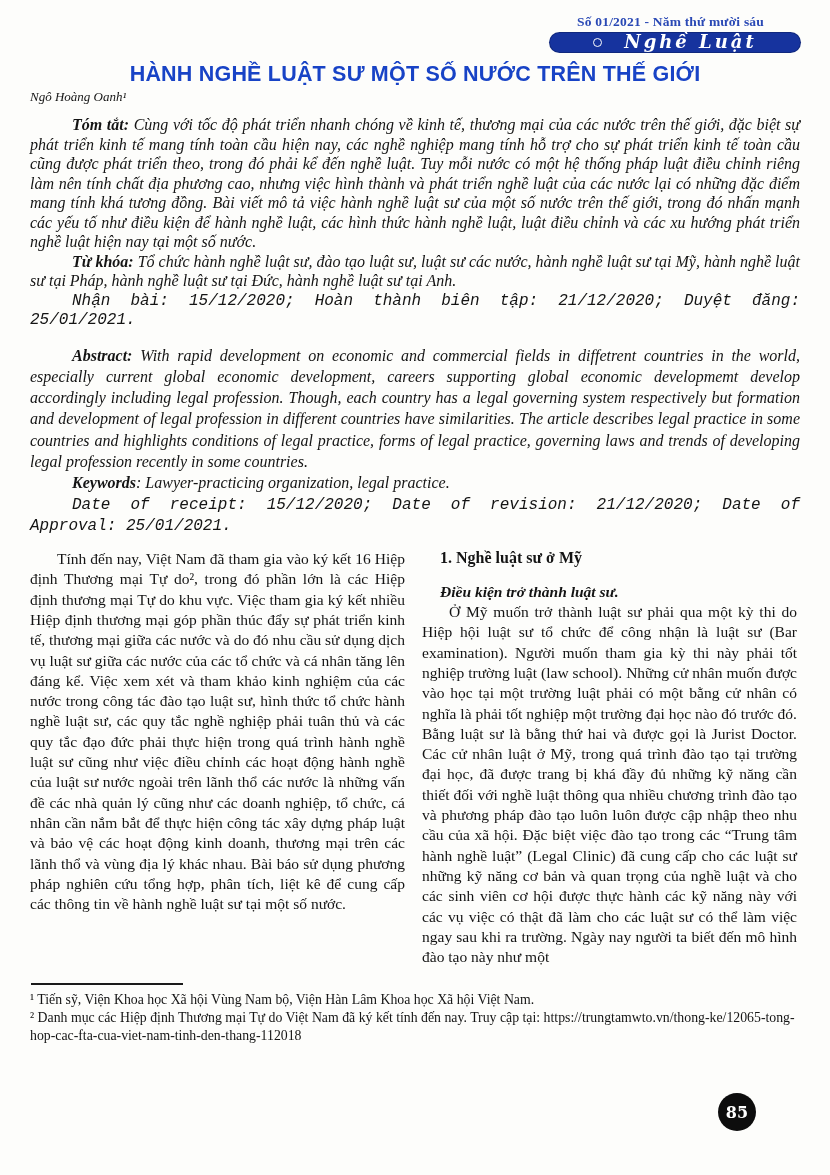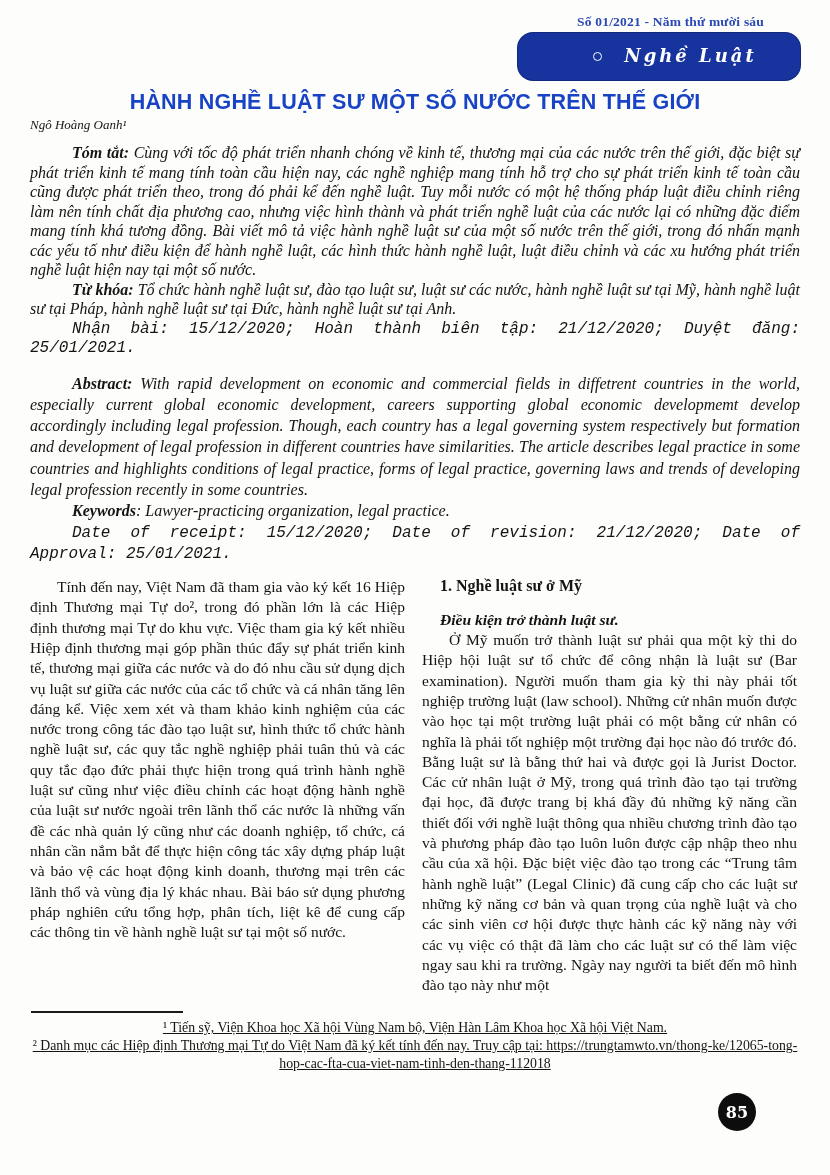--- a/index.html
+++ b/index.html
@@ -13,24 +13,23 @@
   .page{padding:14px 30px 0 30px;position:relative;height:100%;box-sizing:border-box;}
 
   
   .header{display:flex;flex-direction:column;align-items:flex-end;margin-bottom:4px;}
   .issue{
     font-size:13.5px;font-weight:bold;color:var(--header-blue,#2a49b5);
     padding-right:36px;letter-spacing:.2px;margin-bottom:3px;
   }
   .badge{
     background:var(--badge-blue,#16339e);
-    border-radius:15px;height:47px;min-width:250px;
+    border-radius:15px;height:19px;min-width:250px;
     display:flex;align-items:center;justify-content:center;gap:22px;
     box-shadow:0 0 0 1px #10287e;
-    padding-left:32px;
   }
   .ring{width:7px;height:7px;border:1.5px solid #ffffff;border-radius:50%;display:inline-block;}
   .badge-text{
     color:#ffffff;font-family:"DejaVu Serif", serif;font-weight:bold;font-style:italic;
     font-size:18px;letter-spacing:3px;line-height:1;padding-bottom:2px;
   }
 
   
   .title{
     font-family:"Liberation Sans", sans-serif;font-weight:bold;
@@ -52,21 +51,21 @@
   .col{width:375px;}
   .body-p{
     margin:0;font-size:15.5px;line-height:1.31;text-align:justify;text-indent:27px;
   }
   .sec-head{margin:0 0 1px 0;font-size:16px;font-weight:bold;text-indent:18px;}
   .sec-sub{margin:16px 0 1px 0;font-size:15.5px;font-weight:bold;font-style:italic;text-indent:18px;}
 
   
   .footnotes{margin-top:16px;}
   .fn-rule{width:152px;height:2px;background:#1a1a1a;margin:0 0 6px 1px;}
-  .fn{margin:0;font-size:13.8px;line-height:1.3;text-align:center;text-decoration:underline;}
+  .fn{margin:0;font-size:13.8px;line-height:1.3;text-align:left;}
 
   
   .page-badge{
     position:absolute;left:718px;top:1093px;width:38px;height:38px;border-radius:50%;
     background:#0d0d0d;color:#fff;display:flex;align-items:center;justify-content:center;
     font-family:"DejaVu Serif", serif;font-weight:bold;font-size:16px;
   }
 </style>
 </head>
 <body>

